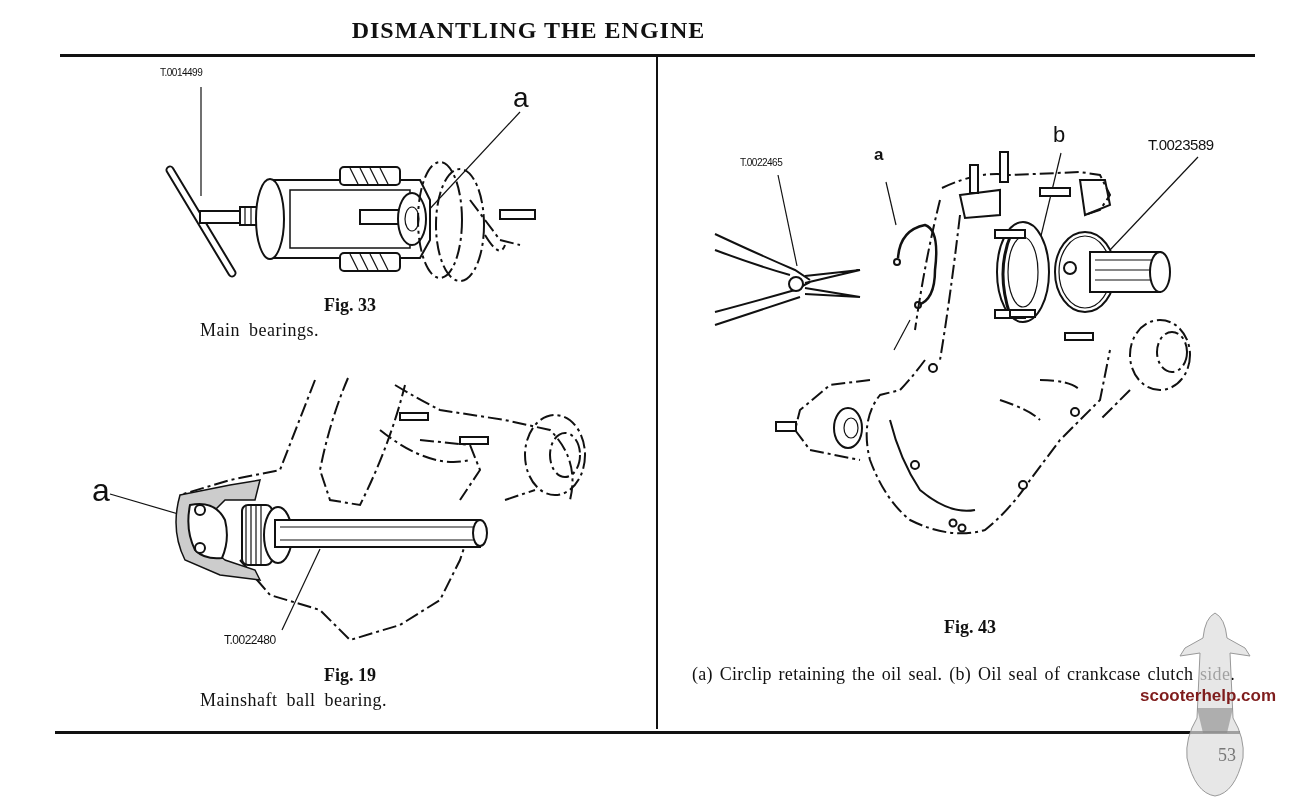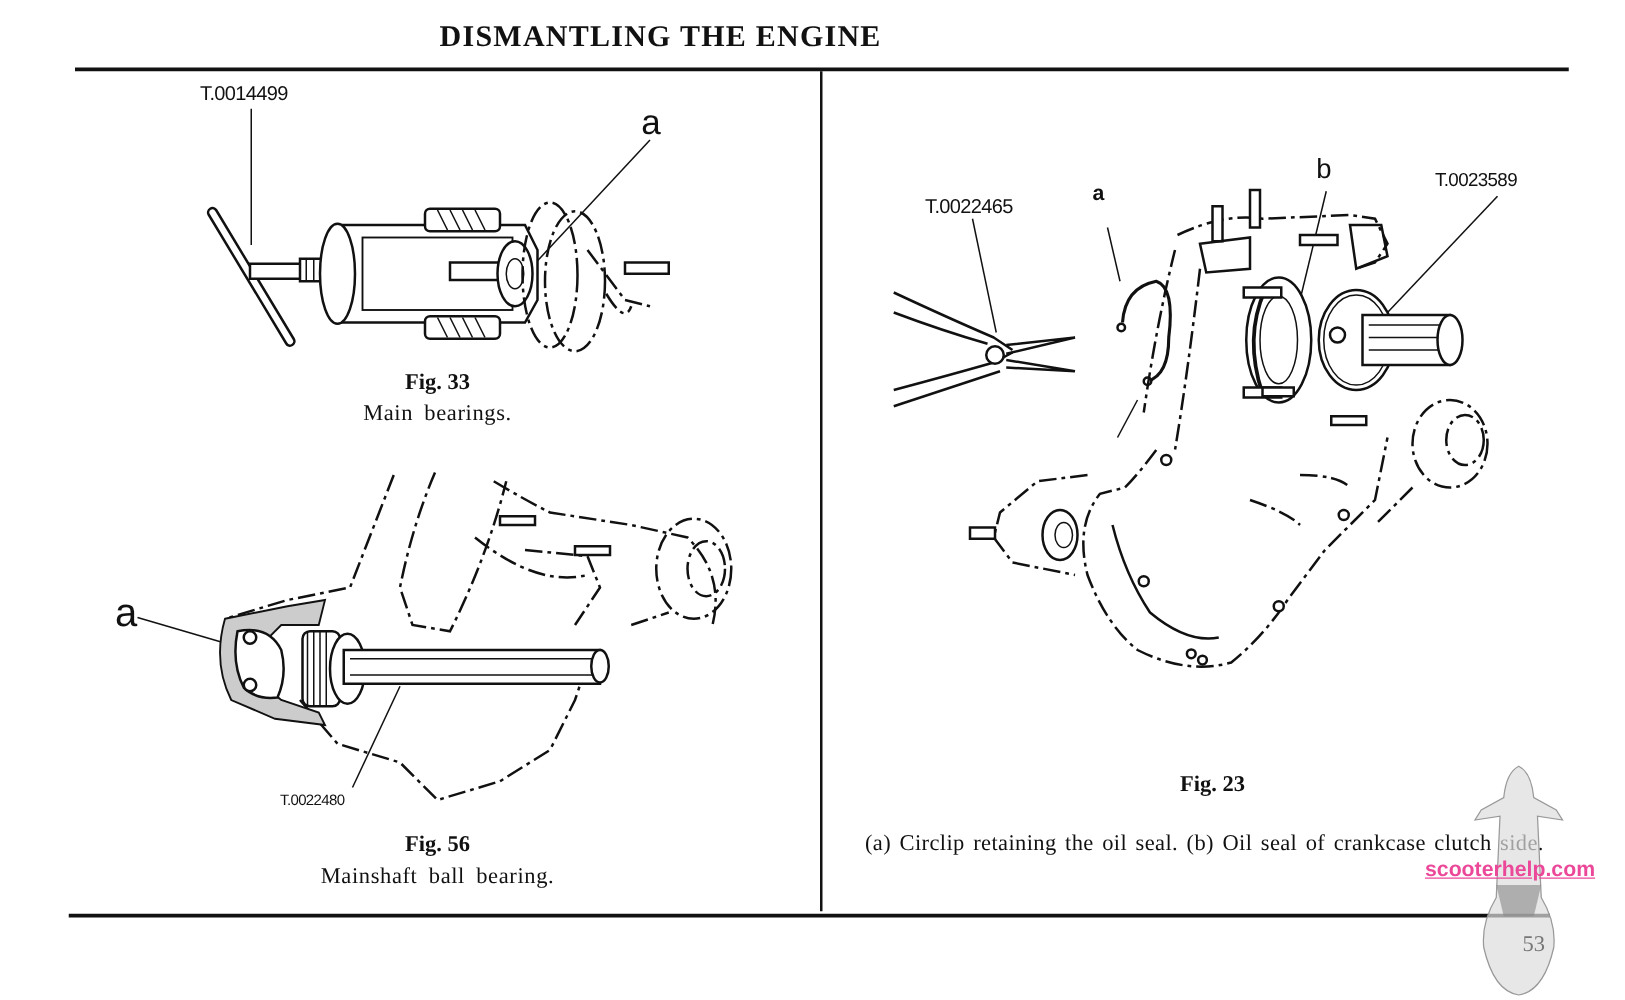--- a/index.html
+++ b/index.html
@@ -3,31 +3,31 @@
 <meta charset="utf-8">
 <style>
   html, body { margin:0; padding:0; background:#ffffff; }
   body { width:1300px; height:800px; position:relative; overflow:hidden;
          font-family:"Liberation Serif", "DejaVu Serif", serif; color:#111; }
   .abs { position:absolute; }
   .title { left:0; width:1057px; top:17px; text-align:center; font-weight:bold;
            font-size:24px; letter-spacing:1px; }
   .rule { background:#111; }
   .fig-num { font-weight:bold; font-size:18px; text-align:center; }
-  .fig-cap { font-size:18px; text-align:center; letter-spacing:0.5px; word-spacing:4px; }
-  .tool-label { font-family:"Liberation Sans", "DejaVu Sans", sans-serif; font-size:16px; letter-spacing:-0.5px; }
+  .fig-cap { font-size:18px; letter-spacing:0.5px; word-spacing:4px; }
+  .tool-label { font-family:"Liberation Sans", "DejaVu Sans", sans-serif; font-size:10px; letter-spacing:-0.5px; }
   .callout { font-family:"Liberation Sans", "DejaVu Sans", sans-serif; }
   svg { position:absolute; overflow:visible; }
   svg .ln { fill:none; stroke:#111; stroke-width:2; }
   svg .lnd { fill:none; stroke:#111; stroke-width:2; stroke-dasharray:14 4 3 4; }
   svg .thin { fill:none; stroke:#111; stroke-width:1.2; }
   svg .fillw { fill:#fff; stroke:#111; stroke-width:2; }
   .fig43-caption { left:692px; top:662px; width:560px; font-size:18px; line-height:25px; letter-spacing:0.3px; word-spacing:2px; }
   .watermark { left:1140px; top:686px; font-family:"Liberation Sans","DejaVu Sans",sans-serif;
-               font-weight:bold; font-size:17px; color:#ec4899;text-decoration:underline; }
+               font-weight:bold; font-size:17px; color:#7f1d1d; }
   .page-num { left:1218px; top:745px; font-size:18px; color:#777; }
 </style>
 </head>
 <body>
 
 <div class="abs title">DISMANTLING THE ENGINE</div>
 <div class="abs rule" style="left:60px; top:54px; width:1195px; height:3px;"></div>
 <div class="abs rule" style="left:656px; top:57px; width:2px; height:672px;"></div>
 <div class="abs rule" style="left:55px; top:731px; width:1185px; height:3px;"></div>
 
@@ -130,21 +130,21 @@
     <line class="thin" x1="280" y1="540" x2="478" y2="540"></line>
     <ellipse class="fillw" cx="480" cy="533" rx="7" ry="13"></ellipse>
 
     <ellipse class="lnd" cx="555" cy="455" rx="30" ry="40"></ellipse>
     <ellipse class="lnd" cx="565" cy="455" rx="15" ry="22"></ellipse>
     <path class="lnd" d="M505 500 L535 490"></path>
 
     <rect class="fillw" x="400" y="413" width="28" height="7"></rect>
     <rect class="fillw" x="460" y="437" width="28" height="7"></rect>
   </svg>
-  <div class="abs fig-num" style="left:200px; top:665px; width:300px;">Fig. 56</div>
+  <div class="abs fig-num" style="left:200px; top:665px; width:300px;">Fig. 19</div>
   <div class="abs fig-cap" style="left:200px; top:690px; width:300px;">Mainshaft ball bearing.</div>
 </div>
 
 <div>
   <div class="abs tool-label" style="left:740px; top:157px;">T.0022465</div>
   <div class="abs tool-label" style="left:1148px; top:136px; font-size:15px;">T.0023589</div>
   <div class="abs callout" style="left:874px; top:145px; font-size:17px; font-weight:bold;">a</div>
   <div class="abs callout" style="left:1053px; top:122px; font-size:22px;">b</div>
   <svg width="1300" height="800" style="left:0;top:0;">
 
@@ -207,21 +207,21 @@
     <ellipse class="ln" cx="848" cy="428" rx="14" ry="20"></ellipse>
     <ellipse class="thin" cx="851" cy="428" rx="7" ry="10"></ellipse>
     <rect class="fillw" x="776" y="422" width="20" height="9"></rect>
 
     <ellipse class="lnd" cx="1160" cy="355" rx="30" ry="35"></ellipse>
     <ellipse class="lnd" cx="1172" cy="352" rx="15" ry="20"></ellipse>
     <path class="lnd" d="M1130 390 L1100 420"></path>
     <rect class="fillw" x="1065" y="333" width="28" height="7"></rect>
     <rect class="fillw" x="1010" y="310" width="25" height="7"></rect>
   </svg>
-  <div class="abs fig-num" style="left:870px; top:617px; width:200px;">Fig. 23</div>
+  <div class="abs fig-num" style="left:870px; top:617px; width:200px;">Fig. 43</div>
   <div class="abs fig43-caption">(a) Circlip retaining the oil seal. (b) Oil seal of crankcase clutch side.</div>
 </div>
 
 <svg width="80" height="190" style="left:1175px; top:608px;">
   <path d="M40 5 Q30 10 28 30 L10 40 L5 48 L25 45 L22 110 Q10 130 12 150 Q20 185 40 188 Q60 185 68 150 Q70 130 58 110 L55 45 L75 48 L70 40 L52 30 Q50 10 40 5Z" fill="#ddd" fill-opacity="0.7" stroke="#999" stroke-width="1"></path>
   <path d="M22 100 L58 100 L52 125 L28 125 Z" fill="#888" fill-opacity="0.6"></path>
 </svg>
 <div class="abs watermark">scooterhelp.com</div>
 <div class="abs page-num">53</div>
 

